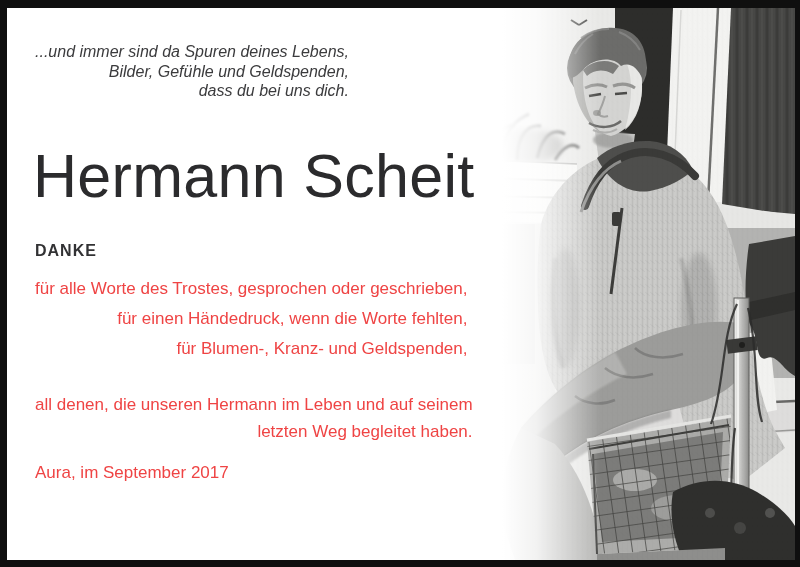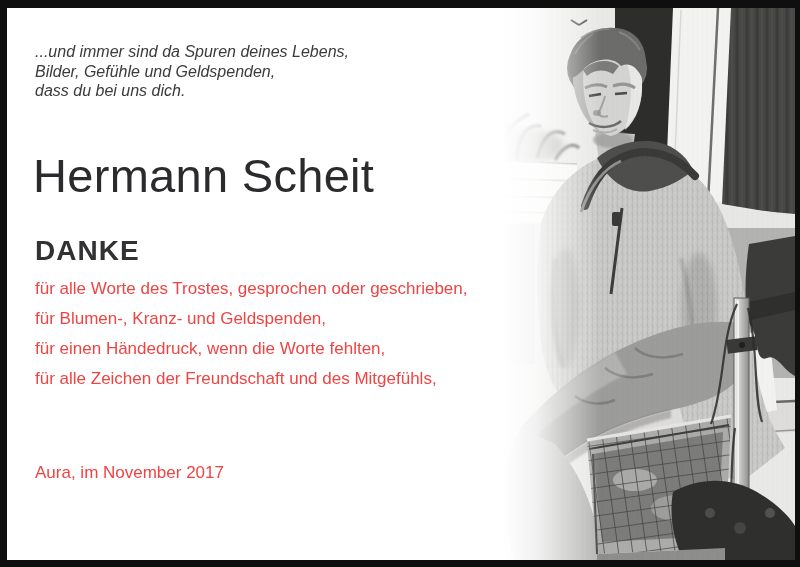--- a/index.html
+++ b/index.html
@@ -2,42 +2,42 @@
 <html><head>
 <meta charset="utf-8">
 <style>
   html,body{margin:0;padding:0;background:#222;}
   .frame{
     position:relative;width:800px;height:567px;background:#0f0f0f;
     font-family:"Liberation Sans","DejaVu Sans",sans-serif;overflow:hidden;
   }
   .card{
     position:absolute;left:7px;top:8px;right:5px;bottom:7px;
-    background:#ffffff;overflow:hidden;
+    background:#ffffff;overflow:hidden;text-align:right;
   }
   .photo{
     position:absolute;top:0;right:0;width:310px;height:552px;
   }
   .photo svg{display:block;width:310px;height:552px;}
   .photo-fade{
     position:absolute;left:0;top:0;bottom:0;width:115px;
     background:linear-gradient(90deg,#ffffff 0%,#ffffff 15%,rgba(255,255,255,.82) 45%,rgba(255,255,255,0) 100%);
     pointer-events:none;
   }
   .txt{position:absolute;white-space:nowrap;color:#ef4444;}
   .quote{
     left:28px;top:34px;font-size:16px;line-height:19.6px;
     font-style:italic;color:#3b3b3d;
   }
   .name{
-    left:26px;top:142px;font-size:47px;line-height:52px;
+    left:26px;top:142px;font-size:61px;line-height:52px;
     font-weight:300;letter-spacing:.3px;color:#2b2b2d;margin:0;
   }
   .danke{
-    left:28px;top:228px;font-size:28px;line-height:30px;
+    left:28px;top:228px;font-size:16px;line-height:30px;
     font-weight:700;letter-spacing:1px;color:#323234;
   }
   .thanks{left:28px;top:266px;font-size:17px;line-height:30px;}
   .closing{left:28px;top:384px;font-size:17px;line-height:26.5px;}
   .dateline{left:28px;top:452px;font-size:17px;line-height:26px;}
   .signature{left:290px;top:486px;font-size:17px;line-height:26px;}
   .line{display:block;}
 </style>
 </head>
 <body>
@@ -192,23 +192,26 @@
       <span class="line">Bilder, Gefühle und Geldspenden,</span>
       <span class="line">dass du bei uns dich.</span>
     </div>
 
     <h1 class="txt name">Hermann Scheit</h1>
 
     <div class="txt danke">DANKE</div>
 
     <div class="txt thanks">
       <span class="line">für alle Worte des Trostes, gesprochen oder geschrieben,</span>
+      <span class="line">für einen Händedruck, wenn die Worte fehlten,</span>
       <span class="line">für Blumen-, Kranz- und Geldspenden,</span>
-      <span class="line">für einen Händedruck, wenn die Worte fehlten,</span>
-      <span class="line">für alle Zeichen der Freundschaft und des Mitgefühls,</span>
-    </div>
-
-
-    <div class="txt dateline">Aura, im November 2017</div>
+    </div>
+
+    <div class="txt closing">
+      <span class="line">all denen, die unseren Hermann im Leben und auf seinem</span>
+      <span class="line">letzten Weg begleitet haben.</span>
+    </div>
+
+    <div class="txt dateline">Aura, im September 2017</div>
 
 
   </div>
 </div>
 
 </body></html>

